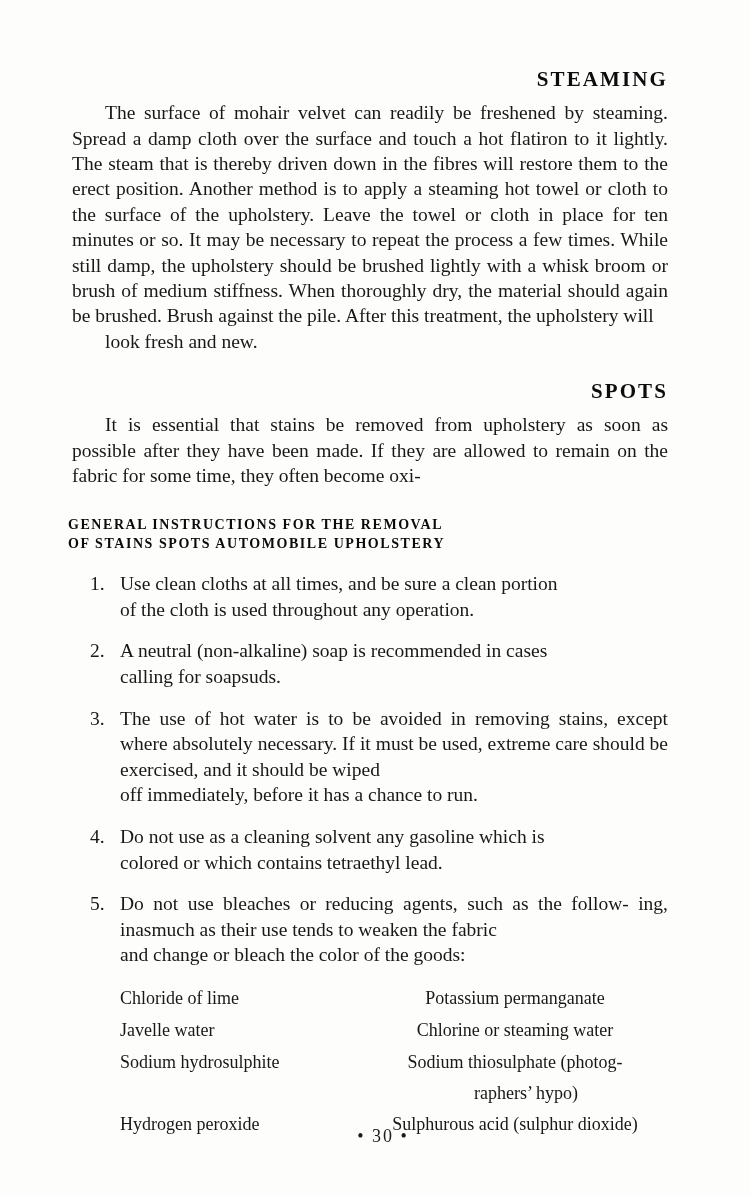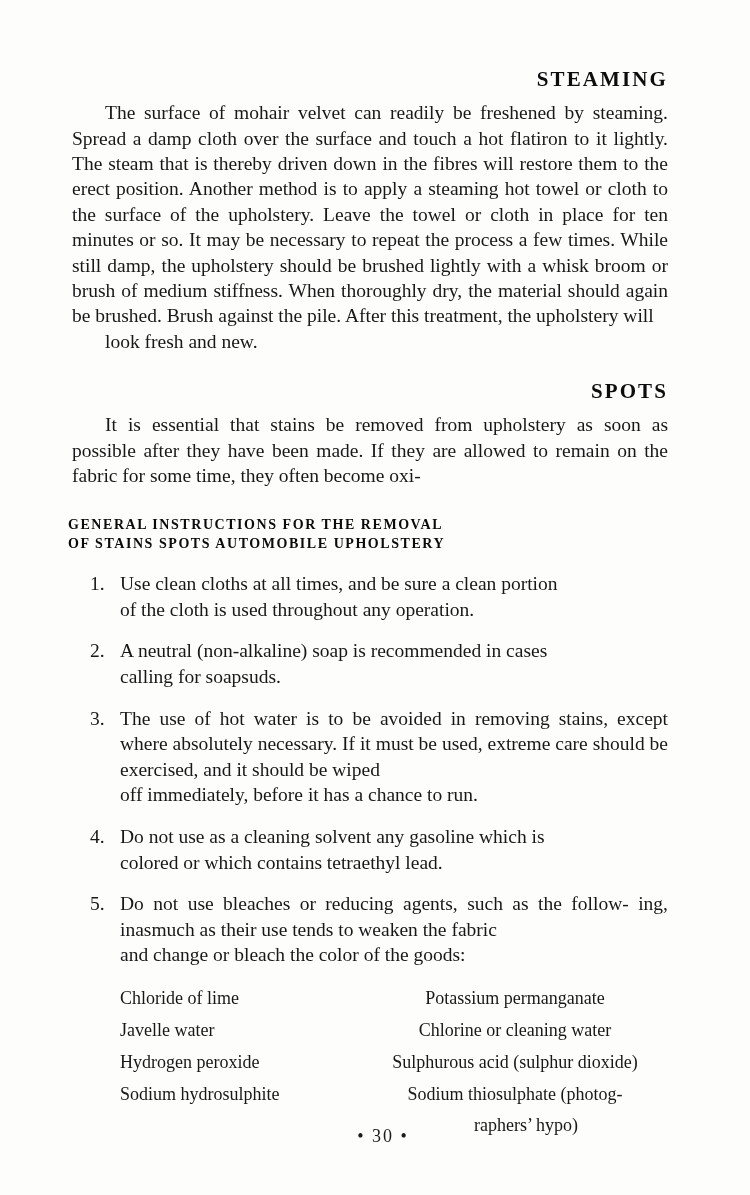--- a/index.html
+++ b/index.html
@@ -186,29 +186,29 @@
     </ol>
 
     <table class="chem-table">
       <tbody>
         <tr>
           <td class="col-left">Chloride of lime</td>
           <td class="col-right"><span>Potassium permanganate</span></td>
         </tr>
         <tr>
           <td class="col-left">Javelle water</td>
-          <td class="col-right"><span>Chlorine or cleaning water</span></td>
+          <td class="col-right"><span>Chlorine or steaming water</span></td>
+        </tr>
+        <tr>
+          <td class="col-left">Sodium hydrosulphite</td>
+          <td class="col-right"><span>Sodium thiosulphate (photog-</span><span class="chem-cont">raphers’ hypo)</span></td>
         </tr>
         <tr>
           <td class="col-left">Hydrogen peroxide</td>
           <td class="col-right"><span>Sulphurous acid (sulphur dioxide)</span></td>
         </tr>
-        <tr>
-          <td class="col-left">Sodium hydrosulphite</td>
-          <td class="col-right"><span>Sodium thiosulphate (photog-</span><span class="chem-cont">raphers’ hypo)</span></td>
-        </tr>
       </tbody>
     </table>
 
   </div>
 
   <div class="folio">• 30 •</div>
 </div>
 
 </body></html>

